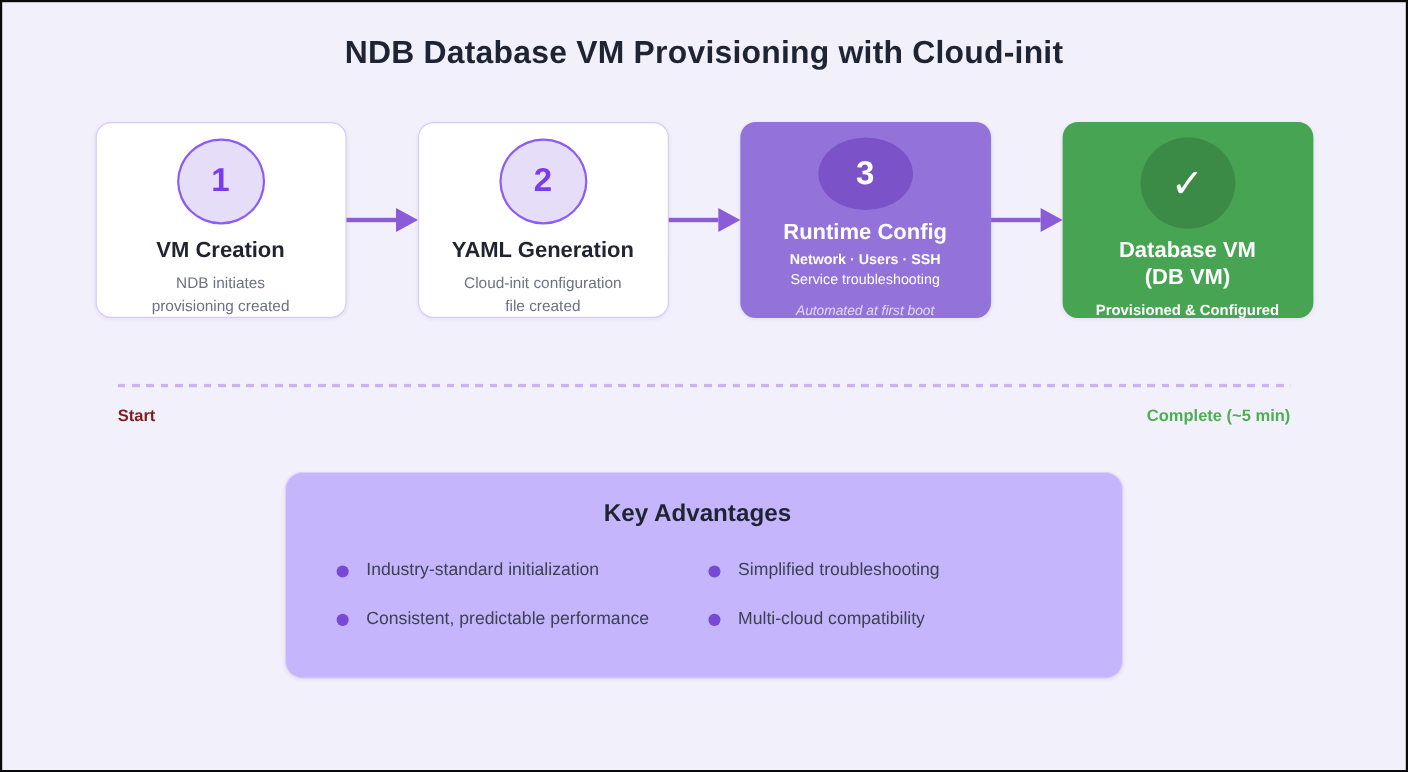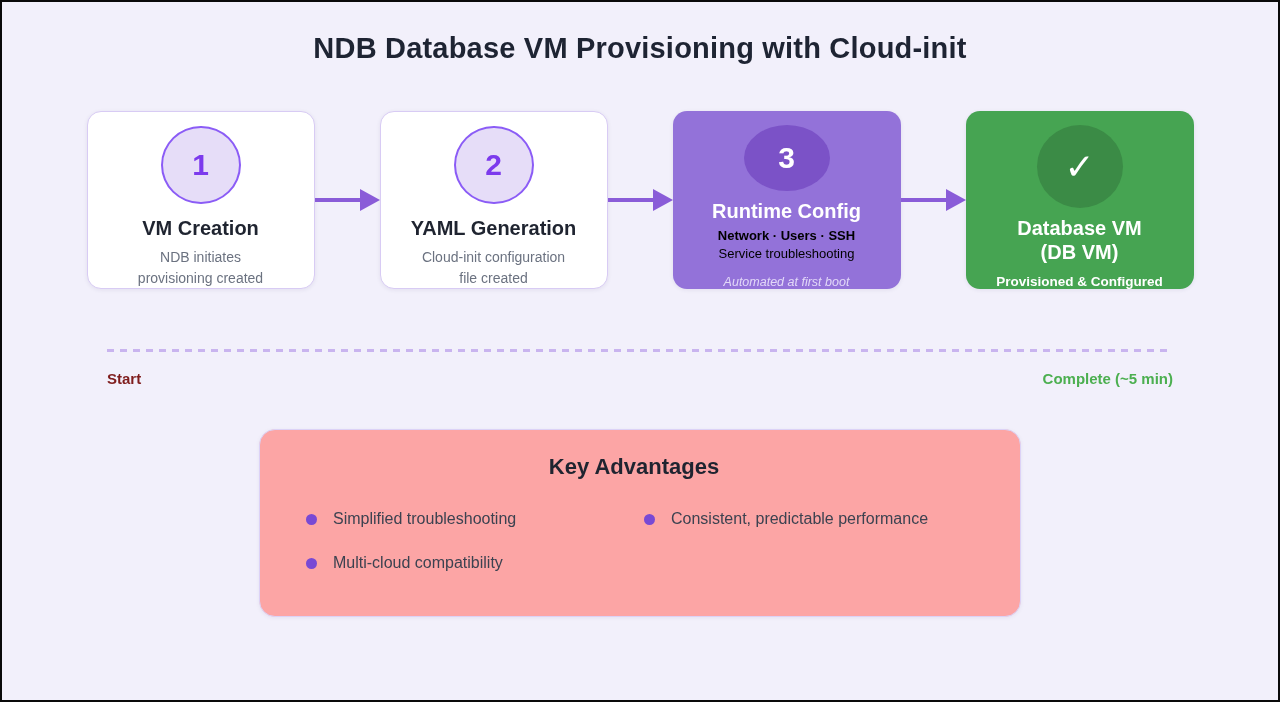--- a/index.html
+++ b/index.html
@@ -88,21 +88,21 @@
   .step-desc {
     margin-top: 7px;
     font-size: 14px;
     line-height: 1.45;
     color: #6B7280;
   }
   .mini-line {
     margin-top: 5px;
     font-size: 13px;
     font-weight: 600;
-    color: #000000;
+    color: #ffffff;
   }
   .mini-line.secondary { font-weight: 500; margin-top: 3px; }
   .mini-line.italic-note {
     margin-top: 14px;
     font-size: 12.5px;
     font-style: italic;
     font-weight: 500;
     color: #E2D8F8;
   }
   .green-sub {
@@ -146,21 +146,21 @@
     justify-content: space-between;
     font-size: 15px;
     font-weight: 800;
   }
   .label-start { color: #7f1d1d; }
   .label-complete { color: #4CAF50; }
   
   .adv-card {
     width: 762px;
     margin: 42px auto 0 auto;
-    background: #fca5a5;
+    background: #c4b5fd;
     border: 1.5px solid #DCD2F6;
     border-radius: 16px;
     padding: 24px 58px 44px 46px;
     box-shadow: 0 1px 4px rgba(40, 20, 90, 0.06);
   }
   .adv-title {
     text-align: center;
     font-size: 22px;
     font-weight: 800;
     color: #1F2430;
@@ -264,20 +264,24 @@
       <span class="label-start">Start</span>
       <span class="label-complete">Complete (~5 min)</span>
     </div>
   </div>
 
   <div class="adv-card">
     <div class="adv-title">Key Advantages</div>
     <div class="adv-grid">
       <div class="adv-item">
         <span class="dot"></span>
+        <span class="adv-label">Industry-standard initialization</span>
+      </div>
+      <div class="adv-item">
+        <span class="dot"></span>
         <span class="adv-label">Simplified troubleshooting</span>
       </div>
       <div class="adv-item">
         <span class="dot"></span>
         <span class="adv-label">Consistent, predictable performance</span>
       </div>
       <div class="adv-item">
         <span class="dot"></span>
         <span class="adv-label">Multi-cloud compatibility</span>
       </div>

